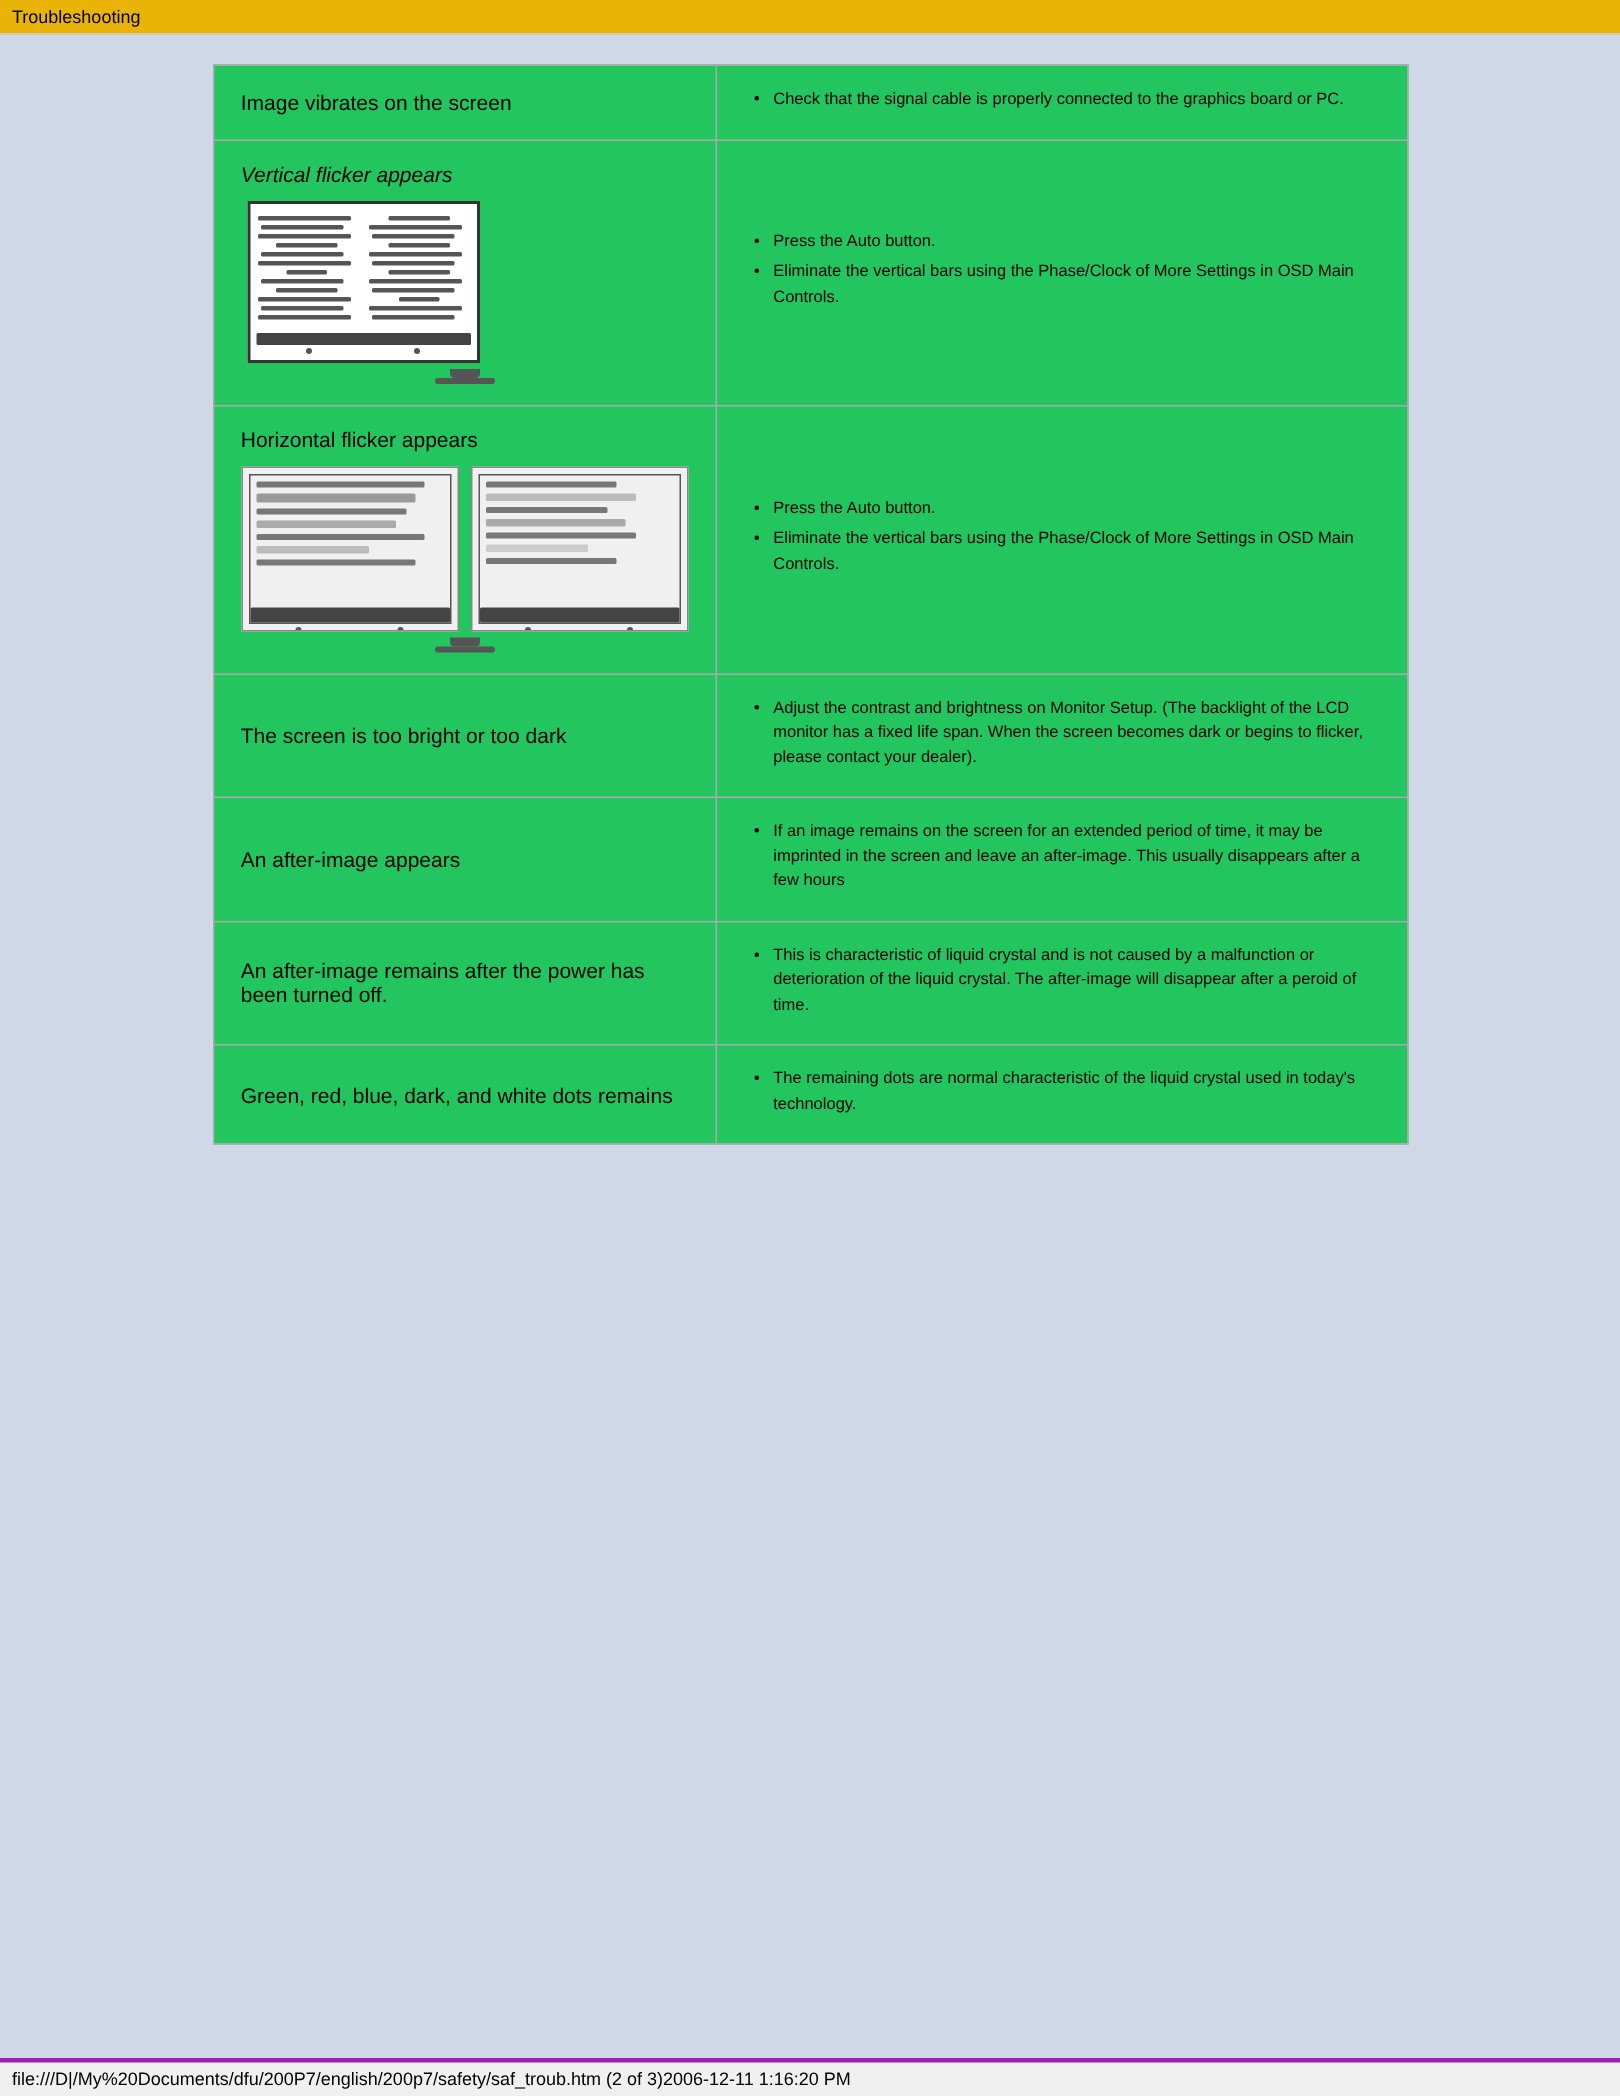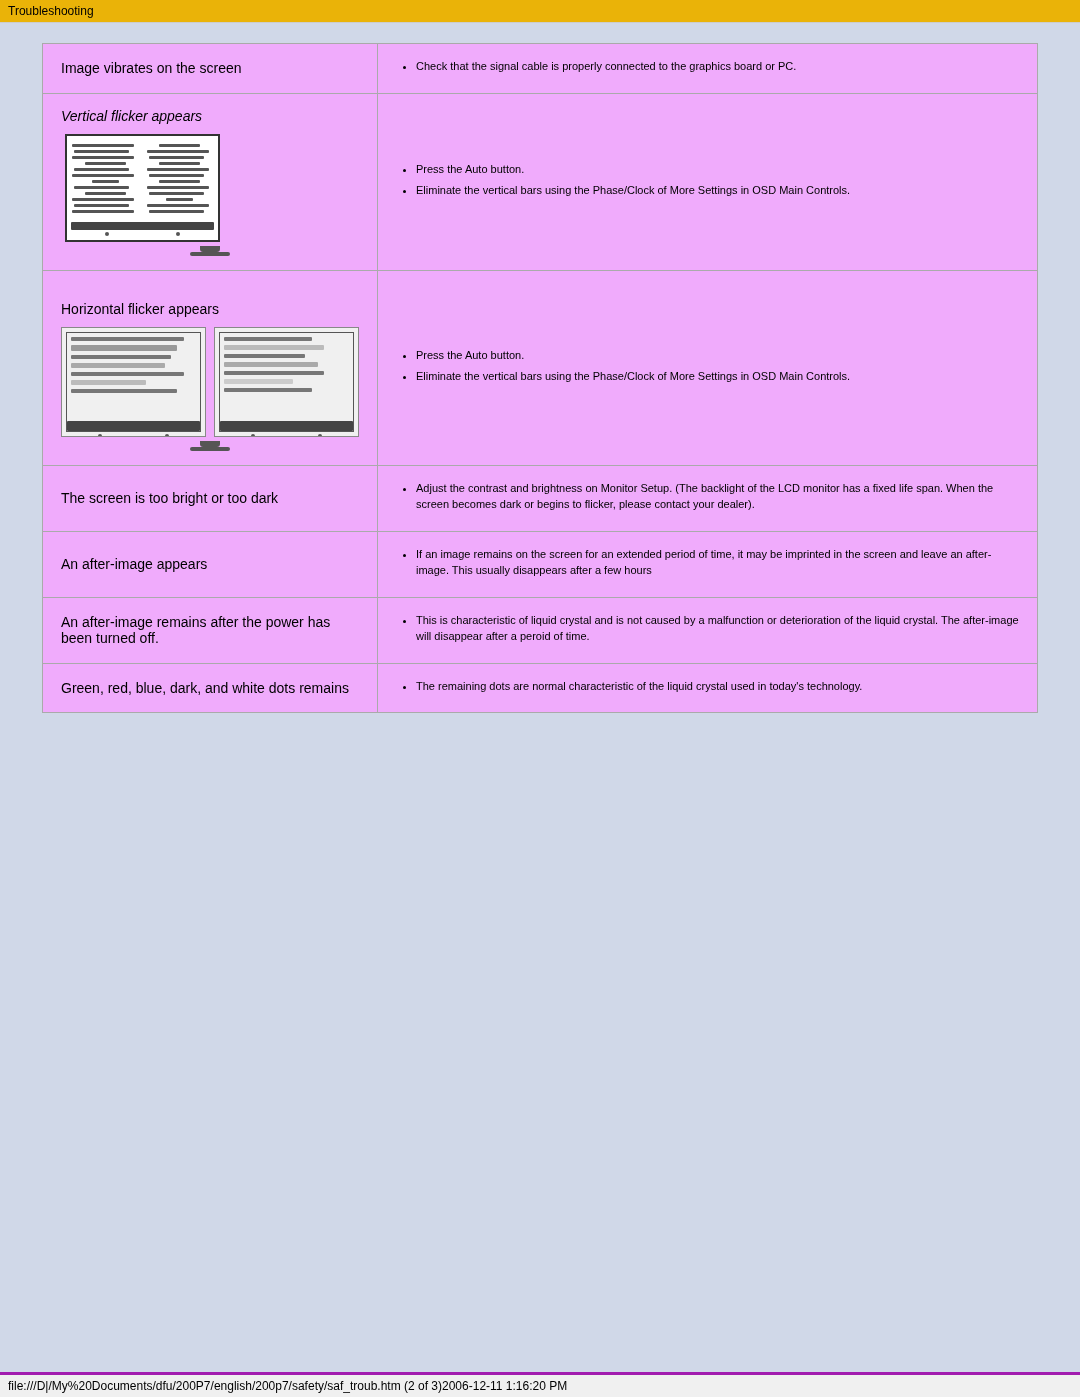--- a/index.html
+++ b/index.html
@@ -18,23 +18,23 @@
       background: #eab308;
       border-bottom: 1px solid #ccc;
     }
     .content-area {
       padding: 20px 30px;
       display: flex;
       flex-direction: column;
       align-items: center;
     }
     .main-table {
-      width: 996px;
+      width: 797px;
       border-collapse: collapse;
-      background: #f0abfc;
+      background: #22c55e;
       border: 1px solid #aaa;
     }
     .main-table td {
       border: 1px solid #aaa;
       vertical-align: middle;
       padding: 14px 18px;
     }
     .problem-cell {
       width: 320px;
       font-size: 14px;
@@ -180,21 +180,21 @@
       <td class="solution-cell">
         <ul>
           <li>Press the Auto button.</li>
           <li>Eliminate the vertical bars using the Phase/Clock of More Settings in OSD Main Controls.</li>
         </ul>
       </td>
     </tr>
 
     <tr>
       <td class="problem-cell">
-        <div style="margin-bottom:10px;margin-top:16px;">Horizontal flicker appears</div>
+        <div style="margin-bottom:10px;">Horizontal flicker appears</div>
 
         <div class="hf-images">
           <div class="hf-image">
             <div style="border:1px solid #555; padding:4px; height:100px; position:relative;">
               <div class="hf-line" style="width:90%;"></div>
               <div class="hf-line" style="width:85%; height:6px; background:#999;"></div>
               <div class="hf-line" style="width:80%;"></div>
               <div class="hf-line" style="width:75%; height:5px; background:#aaa;"></div>
               <div class="hf-line" style="width:90%;"></div>
               <div class="hf-line" style="width:60%; height:5px; background:#bbb;"></div>

